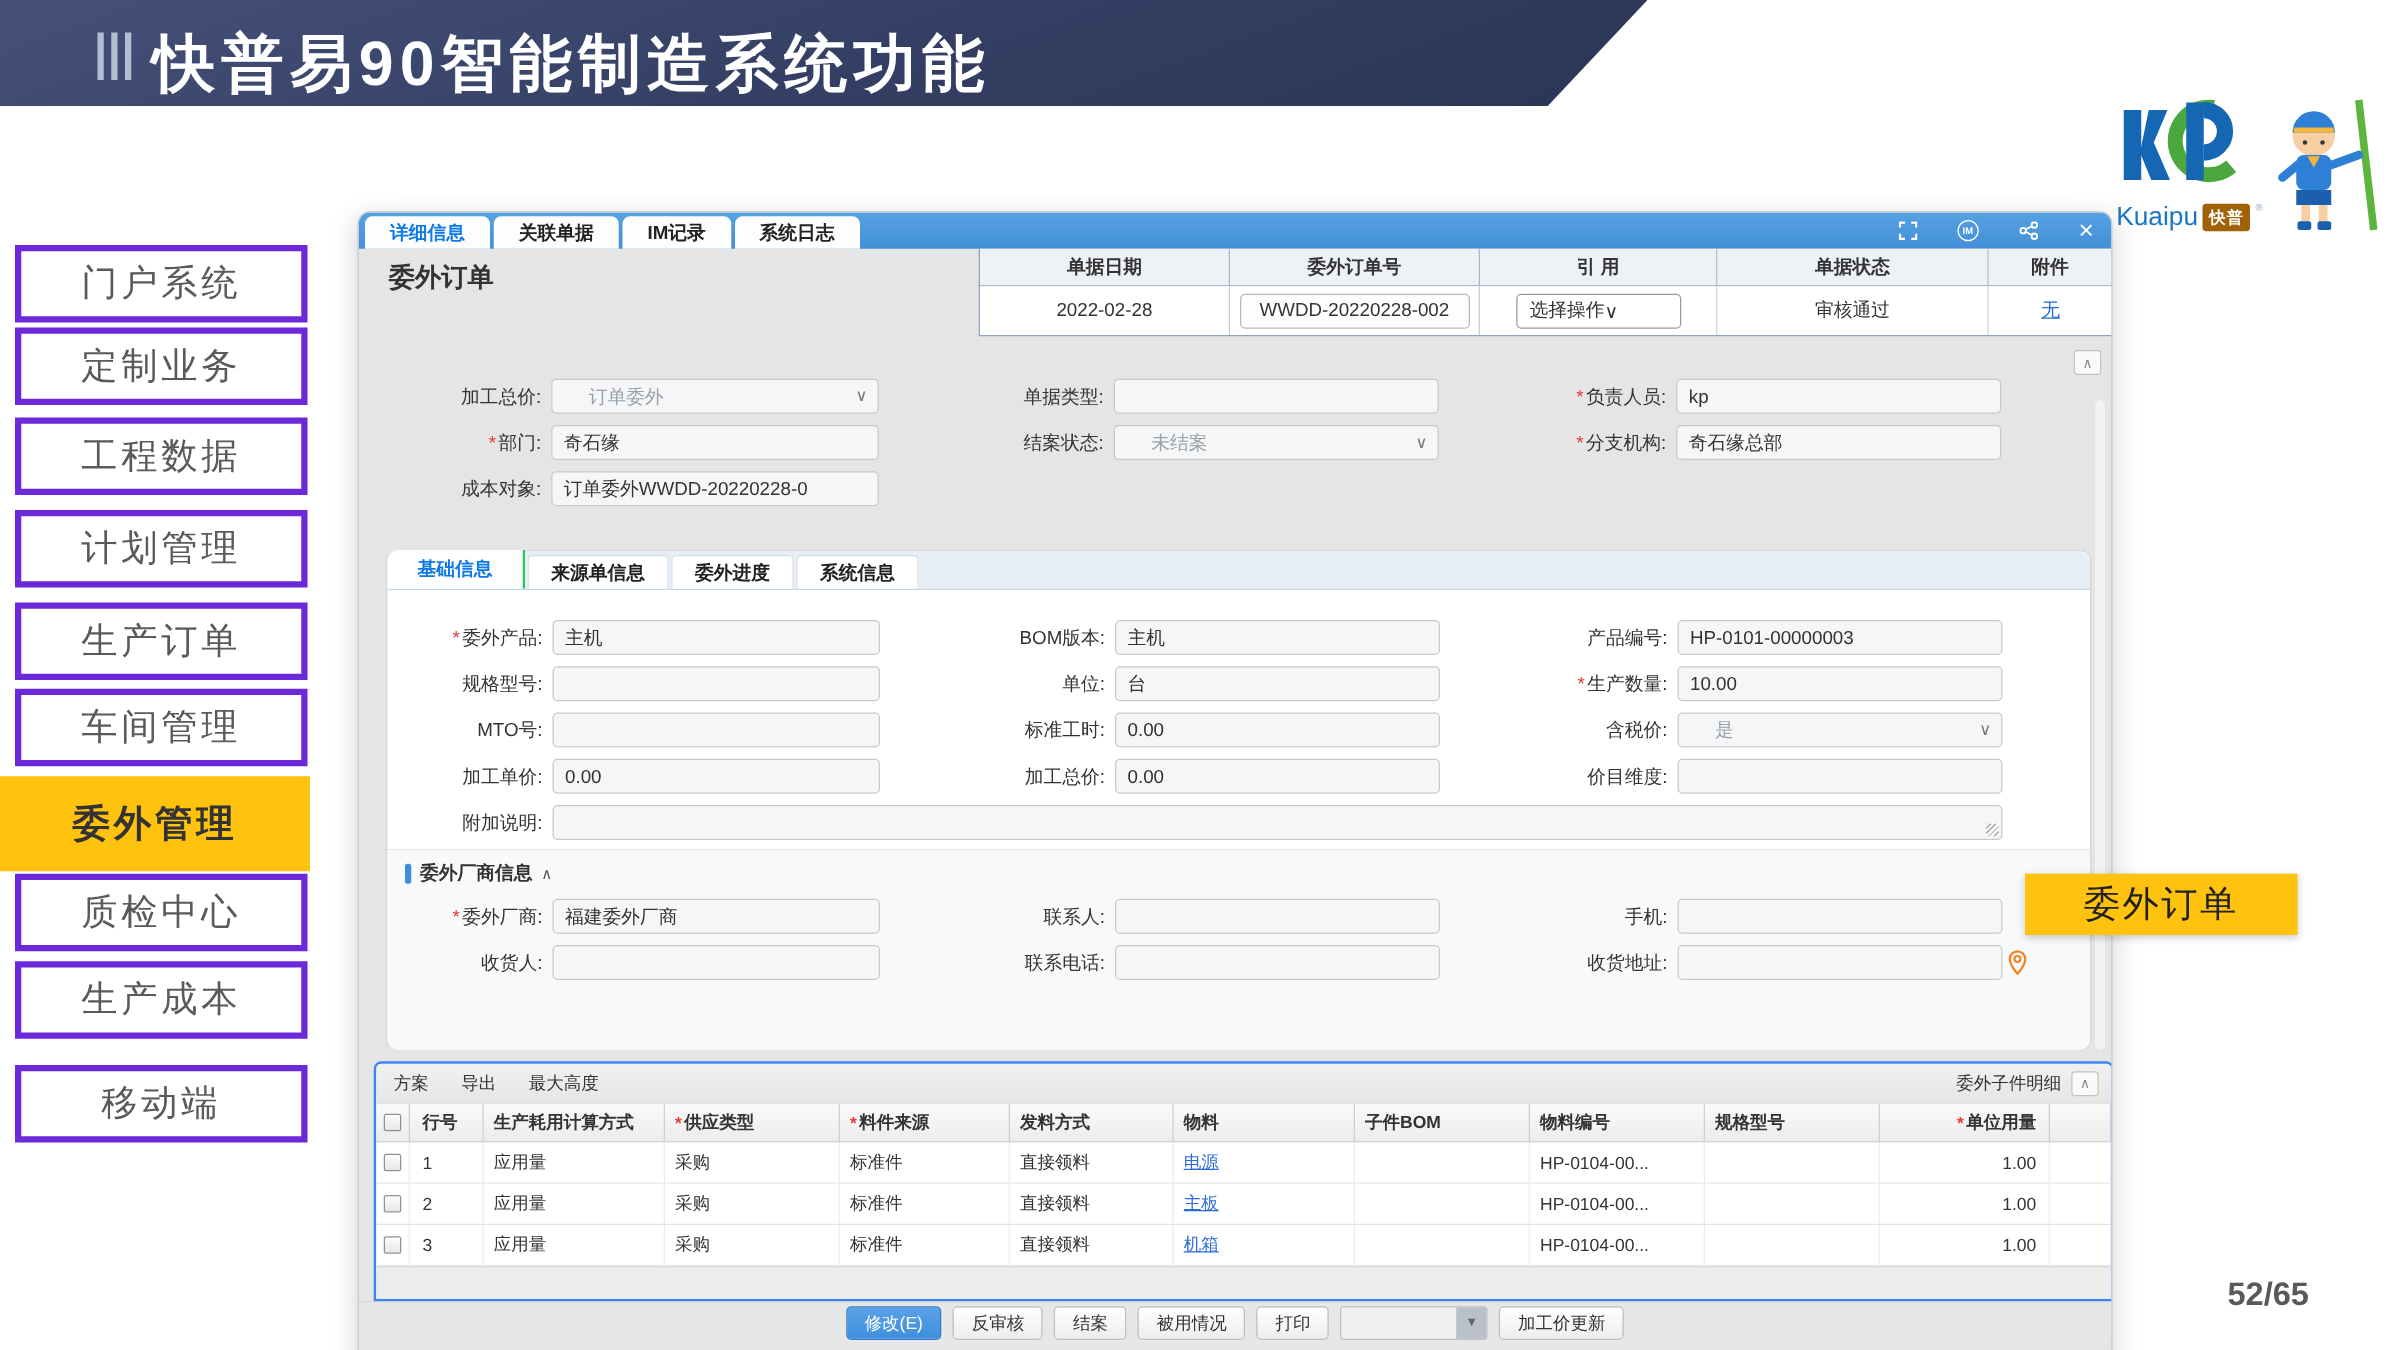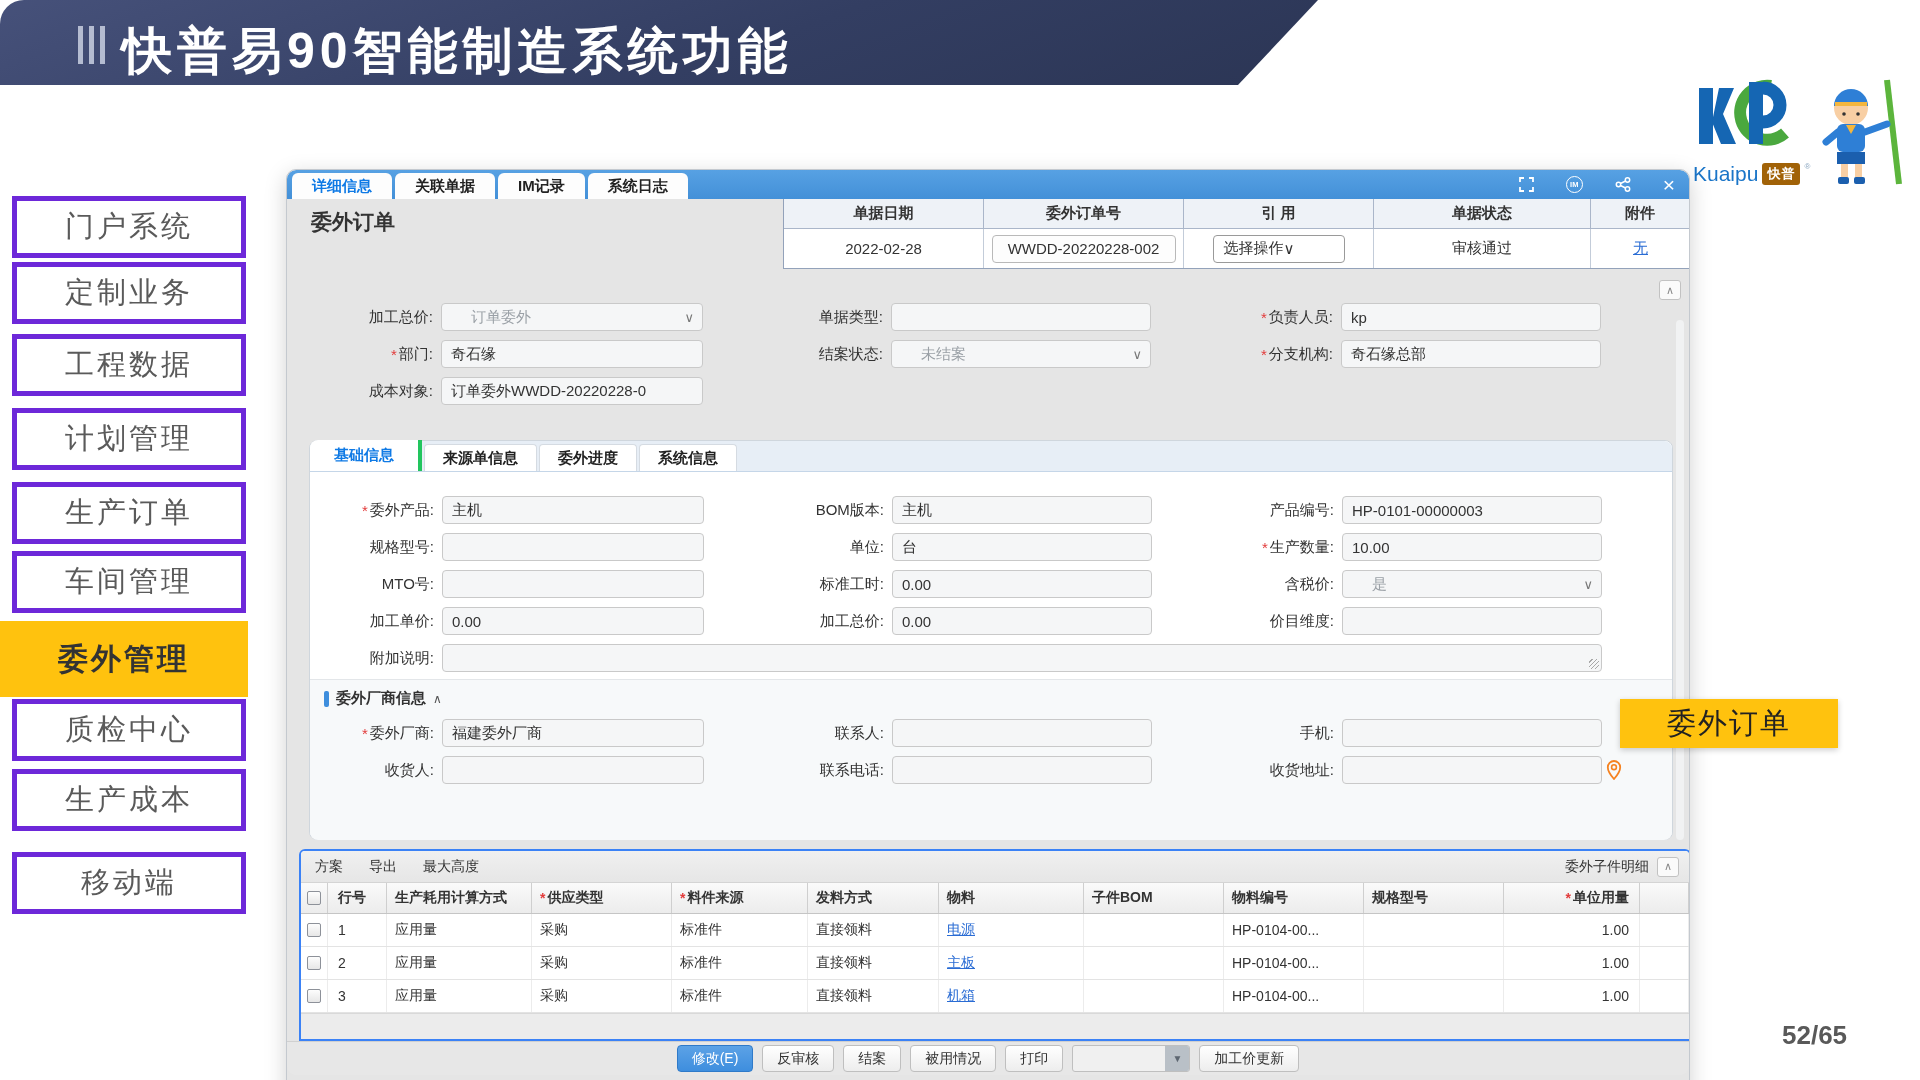--- a/index.html
+++ b/index.html
@@ -1,18 +1,18 @@
 <!DOCTYPE html>
 <html><head>
 <meta charset="utf-8">
 <style>
   * { margin:0; padding:0; box-sizing:border-box; }
   html,body { background:#fff; }
   body { font-family:"Liberation Sans","DejaVu Sans",sans-serif; }
-  .slide { position:relative; width:1920px; height:1080px; background:#fff; overflow:hidden;border-radius:24px; }
+  .slide { position:relative; width:1920px; height:1080px; background:#fff; overflow:hidden; }
 
   
   .band { position:absolute; left:0; top:0; width:1360px; height:85px;
           background:linear-gradient(160deg,#46517a 0%,#333e62 55%,#2b3554 100%);
           clip-path:polygon(0 0,1318px 0,1238px 85px,0 85px); }
   .bars { position:absolute; left:78px; top:26px; display:flex; gap:6px; }
   .bars i { display:block; width:5px; height:38px; background:#c9d0e2; opacity:.85; }
   .slide-title { position:absolute; left:122px; top:18px; color:#fff; font-size:50px; font-weight:bold; letter-spacing:5px; }
 
   
@@ -78,21 +78,21 @@
   .c2l{left:440px;width:156px} .c2i{left:604px;width:260px}
   .c3l{left:890px;width:156px} .c3i{left:1054px;width:260px}
 
   
   .panel { position:absolute; left:22px; top:270px; width:1364px; height:400px; background:#fff;
            border:1px solid #cfd6dd; border-radius:8px; }
   .stabs { height:31px; background:#e7eef6; border-bottom:1px solid #c5d6e8; border-radius:8px 8px 0 0;
            display:flex; align-items:flex-end; }
   .stab { height:27px; margin:0 2px 0 0; padding:0 18px; background:#fff; border:1px solid #d5dbe2; border-bottom:none;
           border-radius:4px 4px 0 0; font-size:15px; font-weight:bold; color:#222; display:flex; align-items:center; cursor:pointer; }
-  .stab.active { height:31px; border:none; border-right:4px solid #22c55e; border-radius:8px 0 0 0; color:#0f7ae5; padding:0 24px; }
+  .stab.active { height:31px; border:none; border-right:2px solid #22c55e; border-radius:8px 0 0 0; color:#0f7ae5; padding:0 24px; }
   .p1l{left:0;width:124px} .p1i{left:132px;width:262px}
   .p2l{left:418px;width:156px} .p2i{left:582px;width:260px}
   .p3l{left:868px;width:156px} .p3i{left:1032px;width:260px}
   .note-inp { left:132px; width:1160px; }
   .resize-corner { position:absolute; right:2px; bottom:2px; width:10px; height:10px;
                    background:repeating-linear-gradient(135deg,transparent 0 2px,#a8a8a8 2px 3px); }
   .vendor { position:absolute; left:0; top:238px; width:100%; height:161px; background:#f7f9fa;
             border-top:1px solid #e3e6e9; border-radius:0 0 8px 8px; }
   .vend-head { position:absolute; left:14px; top:9px; display:flex; align-items:center; gap:7px; }
   .vbar { width:5px; height:16px; background:#3e8edd; border-radius:2px; }

